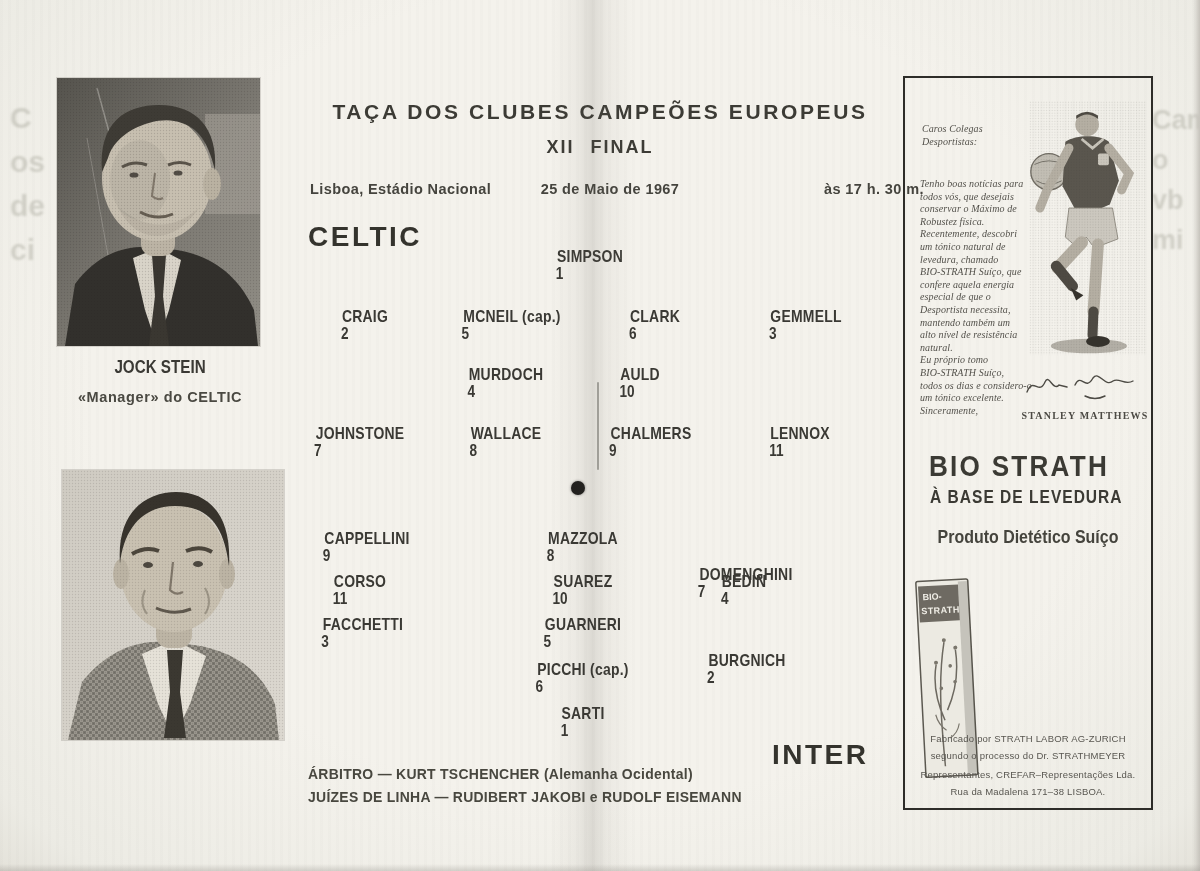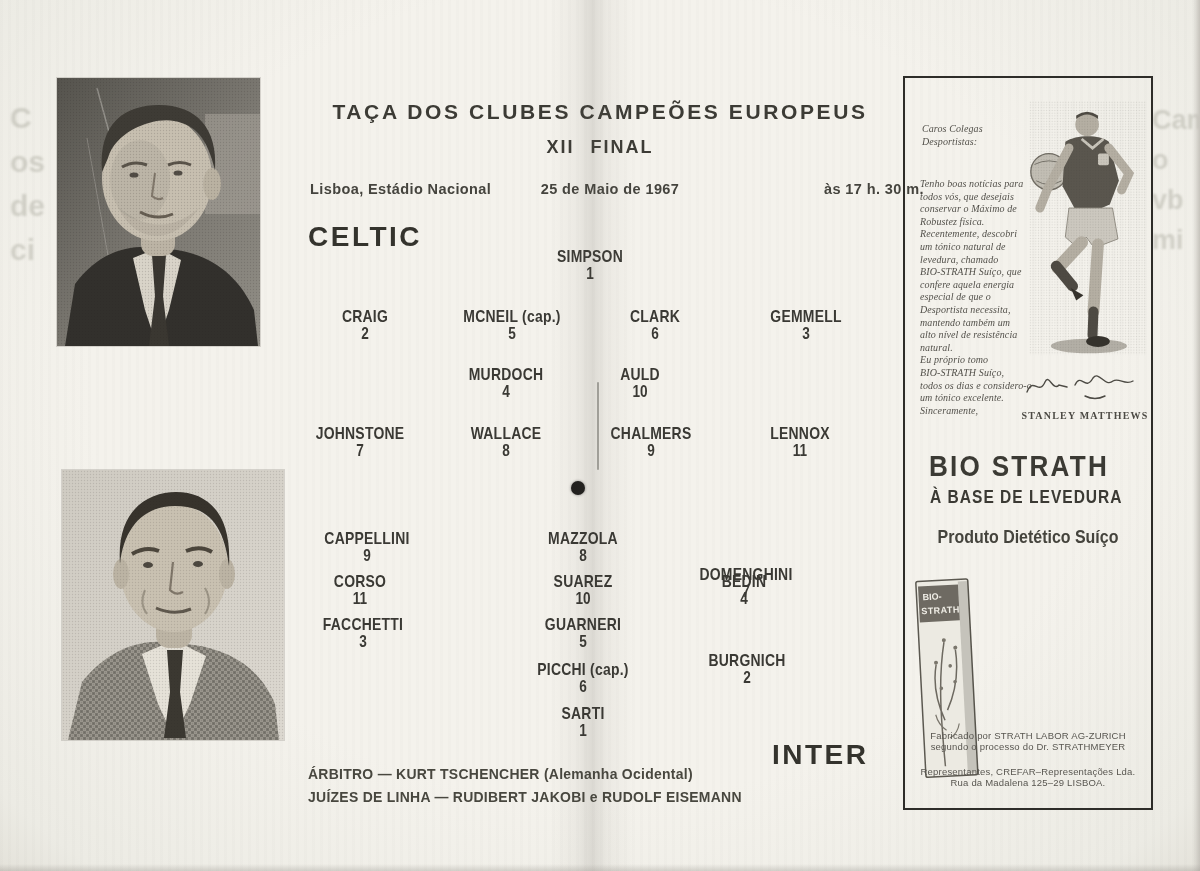--- a/index.html
+++ b/index.html
@@ -15,21 +15,21 @@
   .edge-r{position:absolute;left:1193px;top:0;width:7px;height:871px;background:linear-gradient(90deg,transparent,#c6c3bc);}
   .edge-b{position:absolute;left:0;top:864px;width:1200px;height:7px;background:linear-gradient(180deg,transparent,rgba(150,147,140,.35));}
 
   
   .t1{left:280px;top:100px;width:640px;text-align:center;font-weight:700;font-size:21px;letter-spacing:2.6px;color:#3c3b35;}
   .t2{left:280px;top:137px;width:640px;text-align:center;font-weight:700;font-size:18px;letter-spacing:2px;word-spacing:9px;color:#3c3b35;}
   .info{font-weight:700;font-size:14.5px;color:#45443e;letter-spacing:.4px;}
   .team-h{font-weight:700;font-size:28px;letter-spacing:2.5px;color:#34332d;}
 
   
-  .pl{position:absolute;transform:translateX(-50%);text-align:center;color:#3a3934;}
+  .pl{position:absolute;transform:translateX(-50%);text-align:left;color:#3a3934;}
   .pl .nm{font-weight:700;font-size:17px;line-height:17px;white-space:nowrap;transform:scaleX(.82);transform-origin:center;letter-spacing:.3px;}
   .pl .no{font-weight:700;font-size:16px;line-height:18px;transform:scaleX(.85);transform-origin:center;}
   .ball{position:absolute;left:571px;top:481px;width:14px;height:14px;border-radius:50%;background:#1e1d1b;box-shadow:0 0 3px rgba(0,0,0,.45);}
 
   
   .offi{font-weight:700;font-size:15px;line-height:23px;color:#48473f;letter-spacing:.3px;transform:scaleX(.93);transform-origin:left;white-space:nowrap;}
 
   
   .cap-name{font-weight:700;font-size:19px;color:#3a3934;transform:scaleX(.8);transform-origin:center;white-space:nowrap;}
   .cap-role{font-weight:700;font-size:14.5px;color:#4a4942;letter-spacing:.6px;white-space:nowrap;}
@@ -43,21 +43,21 @@
   .ad{position:absolute;left:903px;top:76px;width:246px;height:730px;border:2px solid #2e2d29;}
   .ad-letter{position:absolute;white-space:pre-line;font-family:"Liberation Serif",serif;font-style:italic;font-size:10px;line-height:12.6px;color:#53514b;letter-spacing:.1px;}
   .stanley{position:absolute;left:110px;top:332px;width:140px;text-align:center;font-family:"Liberation Serif",serif;font-weight:700;font-size:10px;letter-spacing:1.2px;color:#4c4a44;white-space:nowrap;}
   .brand{position:absolute;left:24px;top:372px;font-weight:700;font-size:29px;letter-spacing:2.5px;color:#3b3a34;transform:scaleX(.9);transform-origin:left;white-space:nowrap;}
   .brand-sub{position:absolute;left:25px;top:408px;font-weight:700;font-size:18.5px;letter-spacing:1.2px;color:#3b3a34;transform:scaleX(.84);transform-origin:left;white-space:nowrap;}
   .tagline{position:absolute;left:10px;top:448px;width:226px;text-align:center;font-weight:700;font-size:19px;color:#45443d;transform:scaleX(.84);transform-origin:center;white-space:nowrap;}
   .bullets{position:absolute;left:92px;top:520px;width:150px;}
   .bullet{display:flex;gap:8px;margin-bottom:13px;}
   .bullet .dot{flex:0 0 auto;width:7px;height:7px;border-radius:50%;background:#3e3d37;margin-top:3px;}
   .bullet .bt{font-weight:700;font-size:11.5px;line-height:14px;letter-spacing:.2px;color:#3a3933;white-space:pre-line;transform:scaleX(.88);transform-origin:left;}
-  .ad-footer{position:absolute;left:14px;width:218px;text-align:center;font-size:9.5px;line-height:11px;color:#585650;white-space:pre-line;letter-spacing:.2px;}
+  .ad-footer{position:absolute;left:14px;width:218px;text-align:center;font-size:9.5px;line-height:17px;color:#585650;white-space:pre-line;letter-spacing:.2px;}
 
   
   .ghost{position:absolute;font-weight:700;font-size:30px;line-height:44px;color:rgba(118,120,106,.26);filter:blur(1.3px);white-space:pre-line;}
 </style>
 </head>
 <body>
 
 <div class="page">
   <div class="tex"></div>
   <div class="ghost" style="left:10px;top:96px;">C
@@ -203,20 +203,24 @@
       <ellipse cx="83" cy="102" rx="30" ry="40" fill="rgba(0,0,0,.05)"></ellipse>
       <path d="M65,89 q12,-7 25,-2" stroke="#5a544a" stroke-width="3" fill="none"></path>
       <path d="M111,87 q12,-5 23,0" stroke="#5a544a" stroke-width="3" fill="none"></path>
       <ellipse cx="77" cy="97" rx="4.5" ry="2.6" fill="#514c45"></ellipse>
       <ellipse cx="121" cy="95" rx="4.5" ry="2.6" fill="#514c45"></ellipse>
       <path d="M98,95 L95,118 q5,5 11,2" stroke="rgba(80,70,58,.55)" stroke-width="2" fill="none"></path>
       <path d="M83,134 q17,9 33,2" stroke="#665e52" stroke-width="3" fill="none"></path>
       <path d="M60,128 q42,36 82,2 q-20,28 -42,28 q-25,0 -40,-30Z" fill="rgba(0,0,0,.06)"></path>
       <rect width="203" height="268" fill="url(#h1ht)"></rect>
     </svg>
+  </div>
+  <div class="capwrap" style="left:60px;top:356px;width:200px;">
+    <div class="cap-name">JOCK STEIN</div>
+    <div class="cap-role" style="margin-top:11px;">«Manager» do CELTIC</div>
   </div>
 
   <div class="photo" style="left:62px;top:470px;">
     <svg width="222" height="270" viewBox="0 0 222 270">
       <defs>
         <linearGradient id="h2bg" x1="0" y1="0" x2="1" y2="1">
           <stop offset="0" stop-color="#cfcbc2"></stop>
             <stop offset="1" stop-color="#dcd8d0"></stop>
         </linearGradient>
         <pattern id="h2ht" width="3" height="3" patternUnits="userSpaceOnUse">
@@ -323,18 +327,18 @@
           <circle cx="30" cy="118" r="1.8" fill="#7a766c"></circle>
           <circle cx="44" cy="112" r="1.8" fill="#7a766c"></circle>
         <path d="M33,160 q-8,-6 -10,-16 M36,168 q8,-4 10,-14" stroke="#7a766c" stroke-width="1.2" fill="none"></path>
       </svg>
     </div>
 
 
     <div class="ad-footer" style="top:652px;">Fabricado por STRATH LABOR AG-ZURICH
 segundo o processo do Dr. STRATHMEYER</div>
     <div class="ad-footer" style="top:688px;">Representantes, CREFAR–Representações Lda.
-Rua da Madalena 125–29 LISBOA.</div>
+Rua da Madalena 171–38 LISBOA.</div>
   </div>
 
   <div class="edge-r"></div>
   <div class="edge-b"></div>
 </div>
 
 </body></html>

